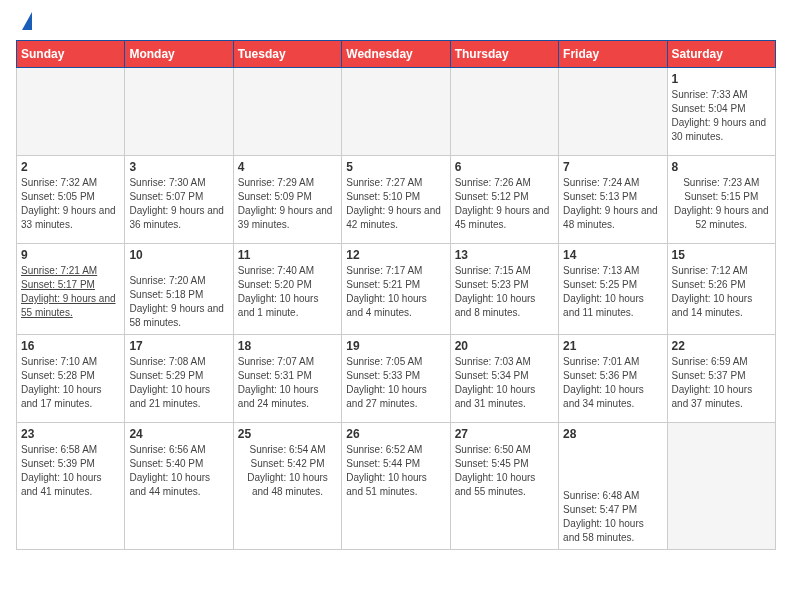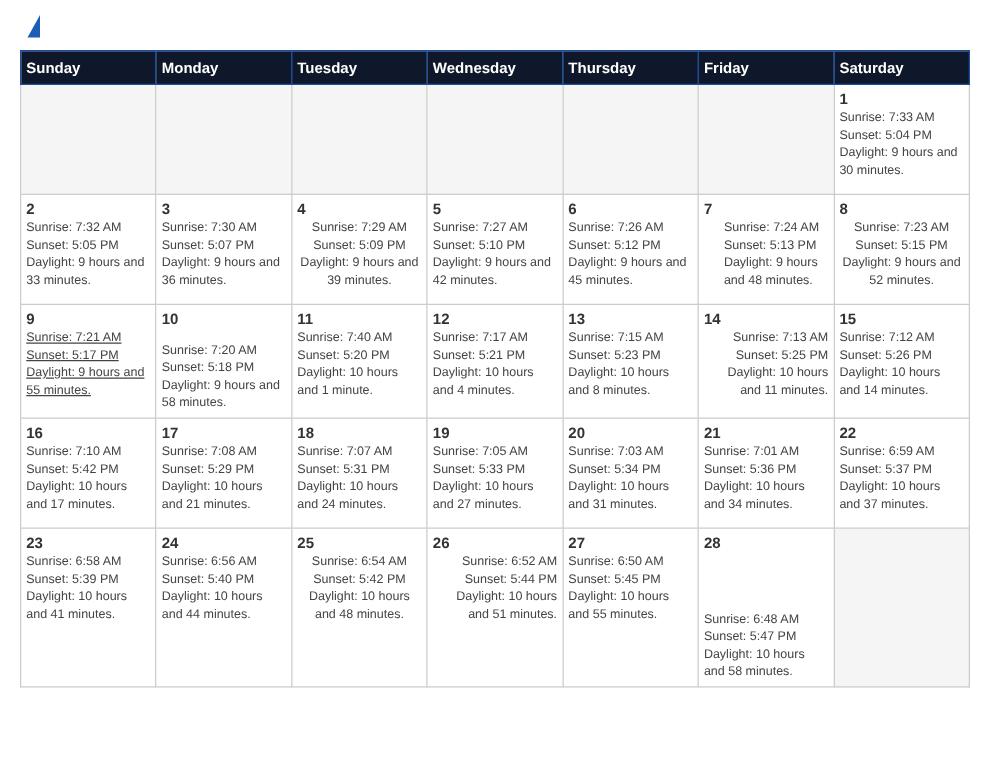--- a/index.html
+++ b/index.html
@@ -48,21 +48,21 @@
     .location-title {
       font-size: 14px;
       color: #555;
     }
     .calendar {
       width: 100%;
       border-collapse: collapse;
       font-size: 11px;
     }
     .calendar thead tr th {
-      background: #0f172a;
+      background: #ef4444;
       color: #fff;
       padding: 6px 4px;
       text-align: left;
       font-size: 12px;
       font-weight: bold;
       border: 1px solid #1a4fa0;
     }
     .calendar tbody tr td {
       border: 1px solid #ccc;
       vertical-align: top;
@@ -139,39 +139,39 @@
 Daylight: 9 hours and 33 minutes.</div>
         </td>
         <td>
           <span class="day-number">3</span>
           <div class="day-info" style="white-space: pre-line;">Sunrise: 7:30 AM
 Sunset: 5:07 PM
 Daylight: 9 hours and 36 minutes.</div>
         </td>
         <td>
           <span class="day-number">4</span>
-          <div class="day-info" style="white-space: pre-line; text-align: center;">Sunrise: 7:29 AM
+          <div class="day-info" style="white-space: pre-line;">Sunrise: 7:29 AM
 Sunset: 5:09 PM
 Daylight: 9 hours and 39 minutes.</div>
         </td>
         <td>
           <span class="day-number">5</span>
           <div class="day-info" style="white-space: pre-line;">Sunrise: 7:27 AM
 Sunset: 5:10 PM
 Daylight: 9 hours and 42 minutes.</div>
         </td>
         <td>
           <span class="day-number">6</span>
           <div class="day-info" style="white-space: pre-line;">Sunrise: 7:26 AM
 Sunset: 5:12 PM
 Daylight: 9 hours and 45 minutes.</div>
         </td>
         <td>
           <span class="day-number">7</span>
-          <div class="day-info" style="white-space: pre-line; margin-left: 16px;">Sunrise: 7:24 AM
+          <div class="day-info" style="white-space: pre-line;">Sunrise: 7:24 AM
 Sunset: 5:13 PM
 Daylight: 9 hours and 48 minutes.</div>
         </td>
         <td>
           <span class="day-number">8</span>
           <div class="day-info" style="white-space: pre-line; text-align: center;">Sunrise: 7:23 AM
 Sunset: 5:15 PM
 Daylight: 9 hours and 52 minutes.</div>
         </td>
       </tr>
@@ -201,36 +201,36 @@
 Daylight: 10 hours and 4 minutes.</div>
         </td>
         <td>
           <span class="day-number">13</span>
           <div class="day-info" style="white-space: pre-line;">Sunrise: 7:15 AM
 Sunset: 5:23 PM
 Daylight: 10 hours and 8 minutes.</div>
         </td>
         <td>
           <span class="day-number">14</span>
-          <div class="day-info" style="white-space: pre-line; text-align: right;">Sunrise: 7:13 AM
+          <div class="day-info" style="white-space: pre-line;">Sunrise: 7:13 AM
 Sunset: 5:25 PM
 Daylight: 10 hours and 11 minutes.</div>
         </td>
         <td>
           <span class="day-number">15</span>
           <div class="day-info" style="white-space: pre-line;">Sunrise: 7:12 AM
 Sunset: 5:26 PM
 Daylight: 10 hours and 14 minutes.</div>
         </td>
       </tr>
       <tr>
         <td>
           <span class="day-number">16</span>
           <div class="day-info" style="white-space: pre-line;">Sunrise: 7:10 AM
-Sunset: 5:42 PM
+Sunset: 5:28 PM
 Daylight: 10 hours and 17 minutes.</div>
         </td>
         <td>
           <span class="day-number">17</span>
           <div class="day-info" style="white-space: pre-line;">Sunrise: 7:08 AM
 Sunset: 5:29 PM
 Daylight: 10 hours and 21 minutes.</div>
         </td>
         <td>
           <span class="day-number">18</span>
@@ -277,21 +277,21 @@
 Daylight: 10 hours and 44 minutes.</div>
         </td>
         <td>
           <span class="day-number">25</span>
           <div class="day-info" style="white-space: pre-line; text-align: center;">Sunrise: 6:54 AM
 Sunset: 5:42 PM
 Daylight: 10 hours and 48 minutes.</div>
         </td>
         <td>
           <span class="day-number">26</span>
-          <div class="day-info" style="white-space: pre-line; text-align: right;">Sunrise: 6:52 AM
+          <div class="day-info" style="white-space: pre-line;">Sunrise: 6:52 AM
 Sunset: 5:44 PM
 Daylight: 10 hours and 51 minutes.</div>
         </td>
         <td>
           <span class="day-number">27</span>
           <div class="day-info" style="white-space: pre-line;">Sunrise: 6:50 AM
 Sunset: 5:45 PM
 Daylight: 10 hours and 55 minutes.</div>
         </td>
         <td>

